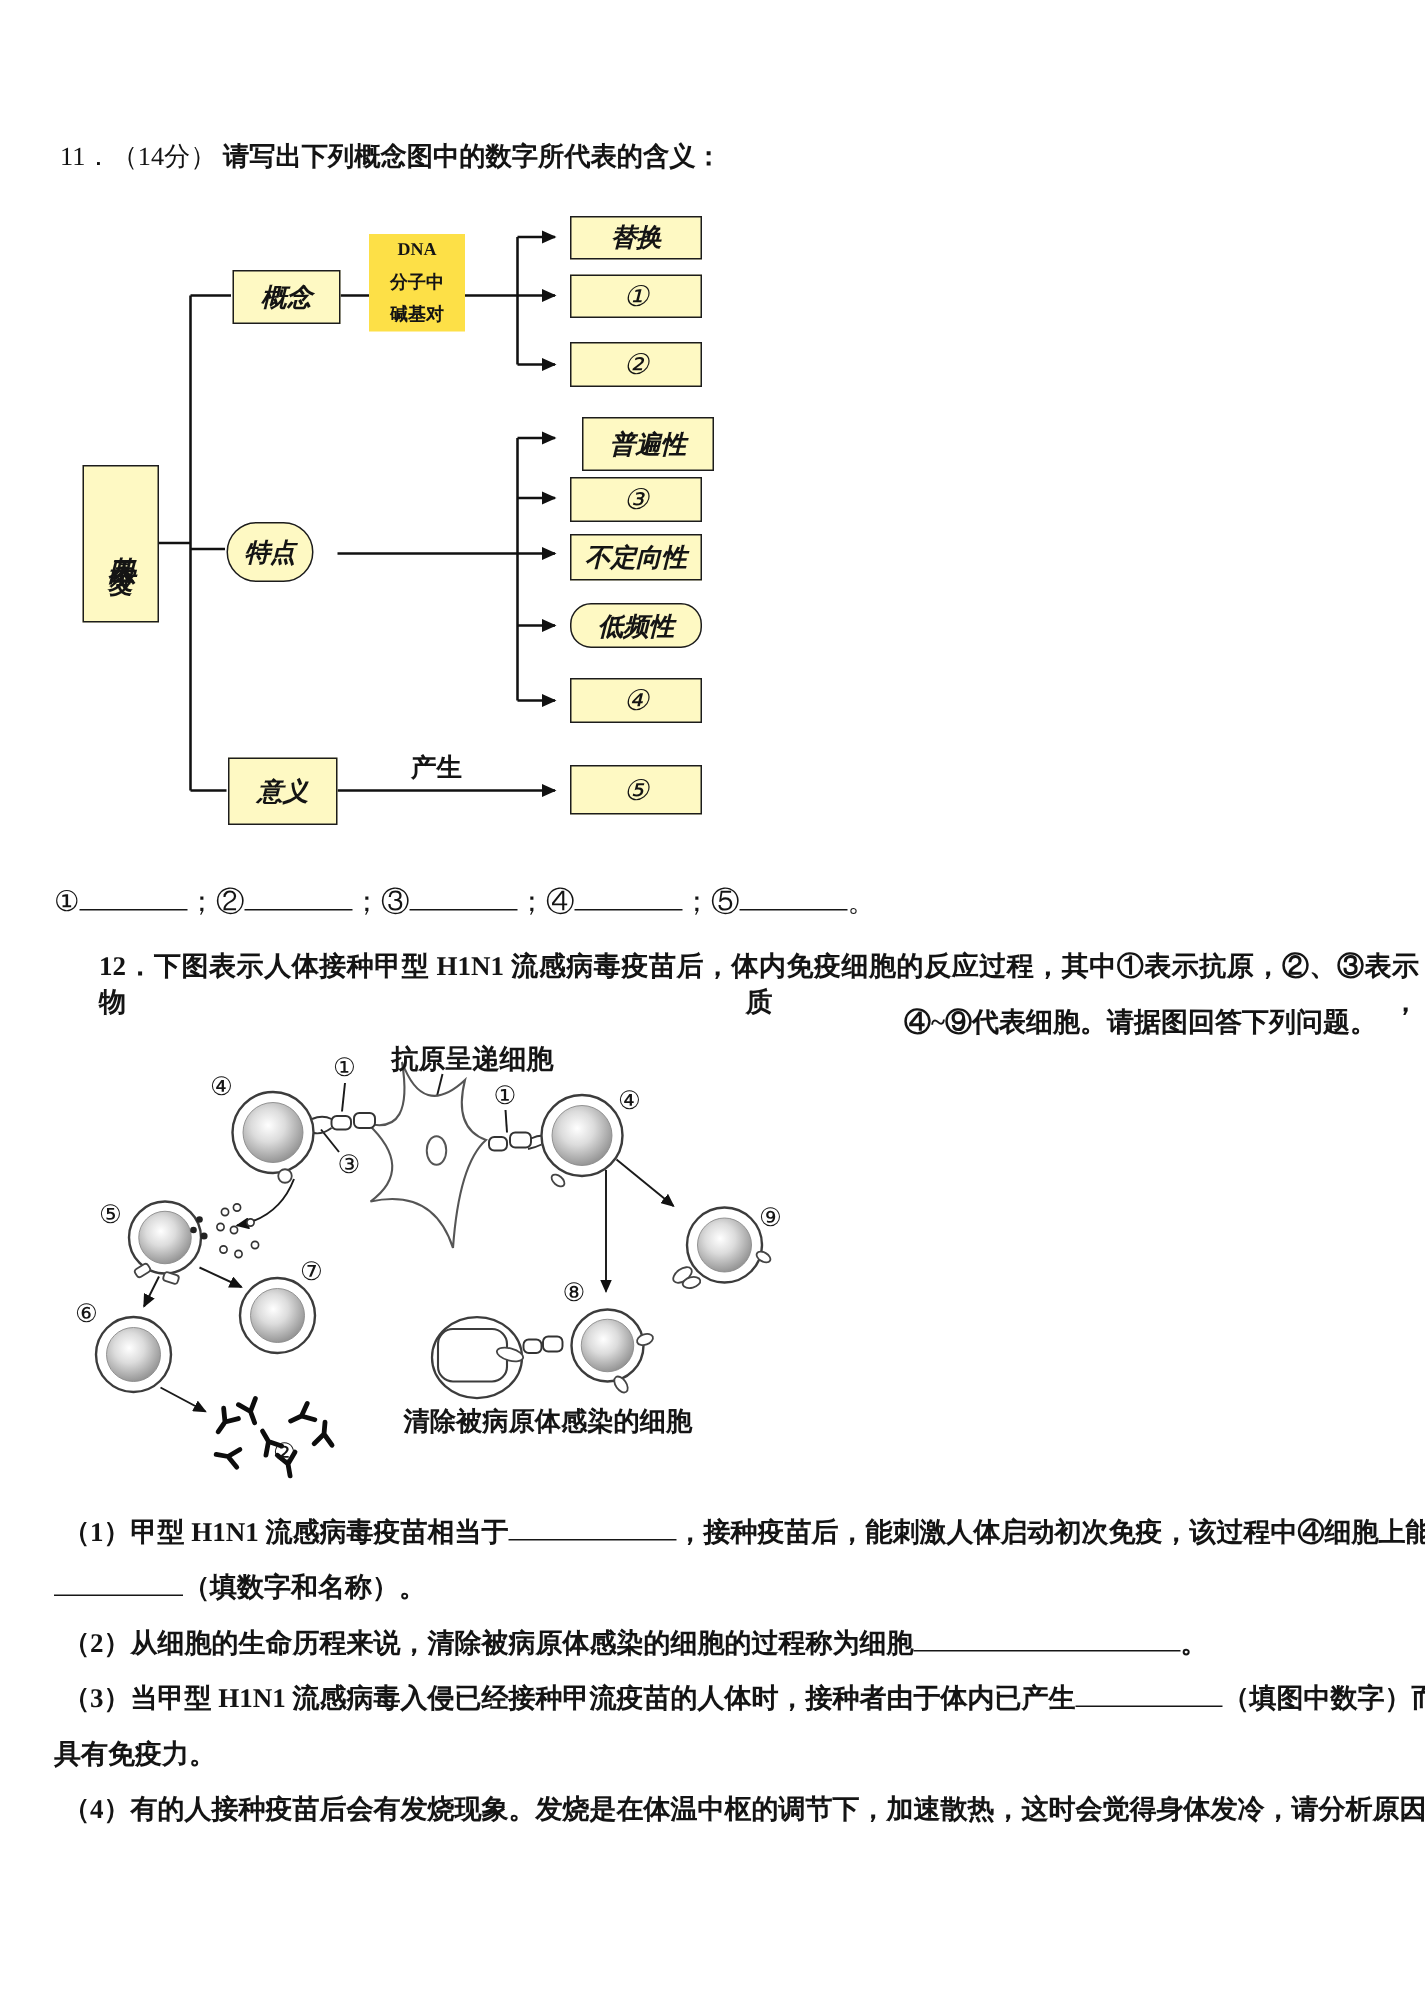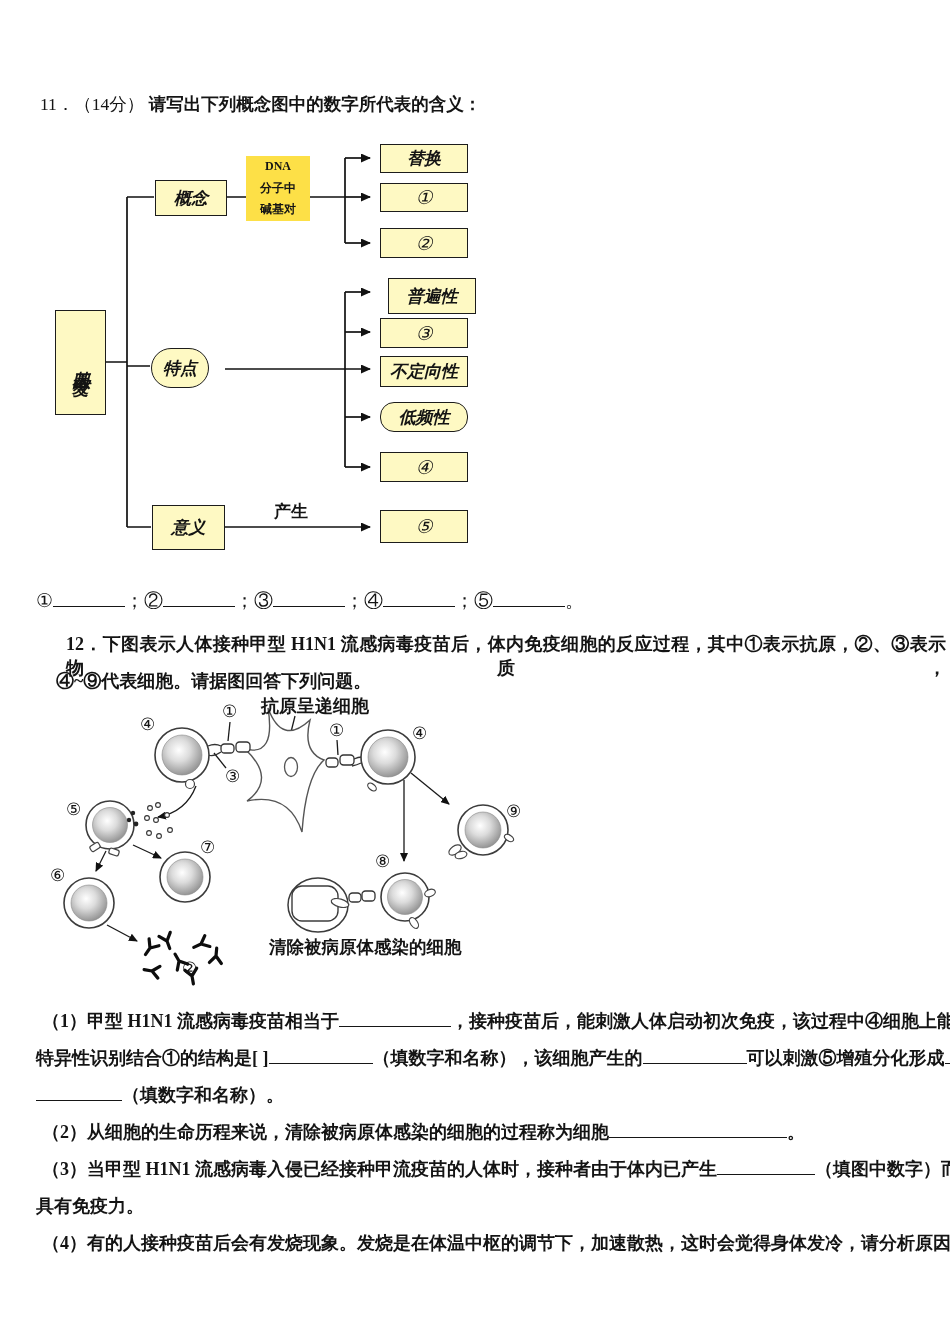--- a/index.html
+++ b/index.html
@@ -20,21 +20,21 @@
           font-size:12px;font-weight:700;line-height:21.5px;}
   .prodlbl{position:absolute;left:274px;top:500px;z-index:3;font-size:17px;font-weight:700;}
 
   
   .ansline{position:absolute;left:24px;top:588px;width:880px;font-size:19px;margin-left:12px;}
   .blank{display:inline-block;height:13px;border-bottom:1.6px solid #161616;}
 
   
   .intro1{position:absolute;left:38px;top:632px;width:880px;font-size:18px;font-weight:700;
           text-align:justify;text-align-last:justify;margin-left:28px;}
-  .intro2{position:absolute;left:56px;top:669px;width:880px;font-size:18px;font-weight:700;}
+  .intro2{position:absolute;left:38px;top:669px;width:880px;font-size:18px;font-weight:700;text-align:right;}
 
   
   .d2{position:absolute;left:30px;top:690px;z-index:1;}
   .d2 text{font-family:"Liberation Serif","DejaVu Serif",serif;fill:#151515;}
   .d2 .num{font-size:17px;font-weight:400;}
   .d2 .cap{font-size:18px;font-weight:700;}
 
   
   .qblock{position:absolute;left:36px;top:1003px;width:881px;font-size:18px;font-weight:700;}
   .qline{line-height:37px;height:37px;text-align:justify;white-space:nowrap;}
@@ -227,21 +227,20 @@
     <text class="num" x="66" y="815">⑤</text>
     <text class="num" x="50" y="881">⑥</text>
     <text class="num" x="200" y="853">⑦</text>
     <text class="num" x="375" y="867">⑧</text>
     <text class="num" x="506" y="817">⑨</text>
     <text class="num" x="182" y="974">②</text>
   </svg>
 
   <div class="qblock">
     <div class="qline jl ind"><span>（1）甲型 H1N1 流感病毒疫苗相当于</span><span class="blank" style="width: 112px;"></span><span>，接种疫苗后，能刺激人体启动初次免疫，该过程中④细胞上能够</span></div>
-    <div class="qline jl"><span>特异性识别结合①的结构是[  ]</span><span class="blank" style="width: 104px;"></span><span>（填数字和名称），该细胞产生的</span><span class="blank" style="width: 104px;"></span><span>可以刺激⑤增殖分化形成</span><span class="blank" style="width: 28px;"></span></div>
     <div class="qline"><span class="blank" style="width: 86px;"></span><span>（填数字和名称）。</span></div>
     <div class="qline ind"><span>（2）从细胞的生命历程来说，清除被病原体感染的细胞的过程称为细胞</span><span class="blank" style="width: 178px;"></span><span>。</span></div>
     <div class="qline jl ind"><span>（3）当甲型 H1N1 流感病毒入侵已经接种甲流疫苗的人体时，接种者由于体内已产生</span><span class="blank" style="width: 98px;"></span><span>（填图中数字）而</span></div>
     <div class="qline"><span>具有免疫力。</span></div>
     <div class="qline jl ind"><span>（4）有的人接种疫苗后会有发烧现象。发烧是在体温中枢的调节下，加速散热，这时会觉得身体发冷，请分析原因</span></div>
   </div>
 
 </div>
 
 </body></html>

